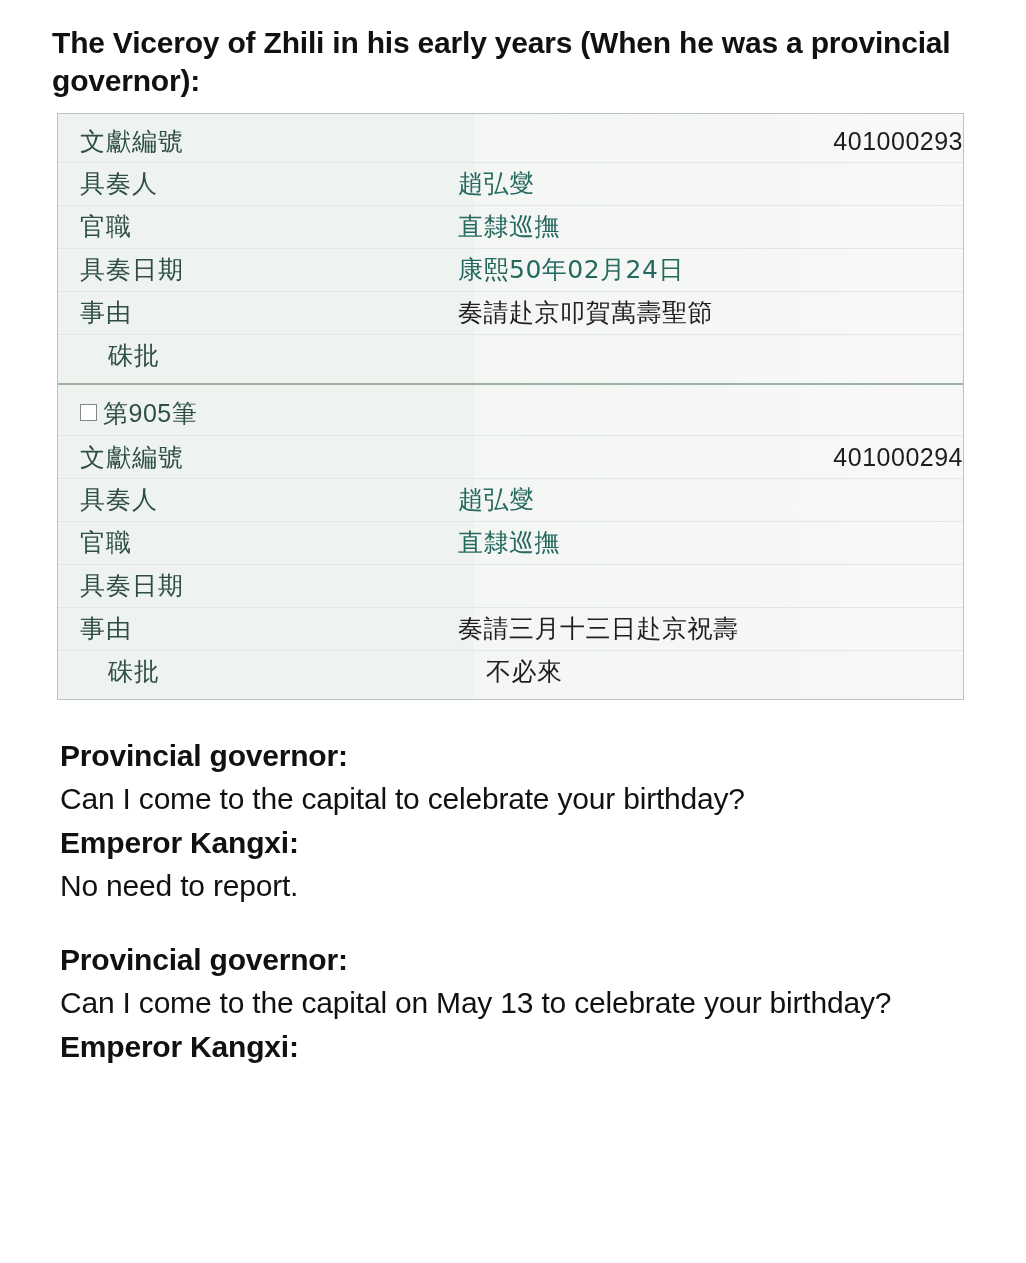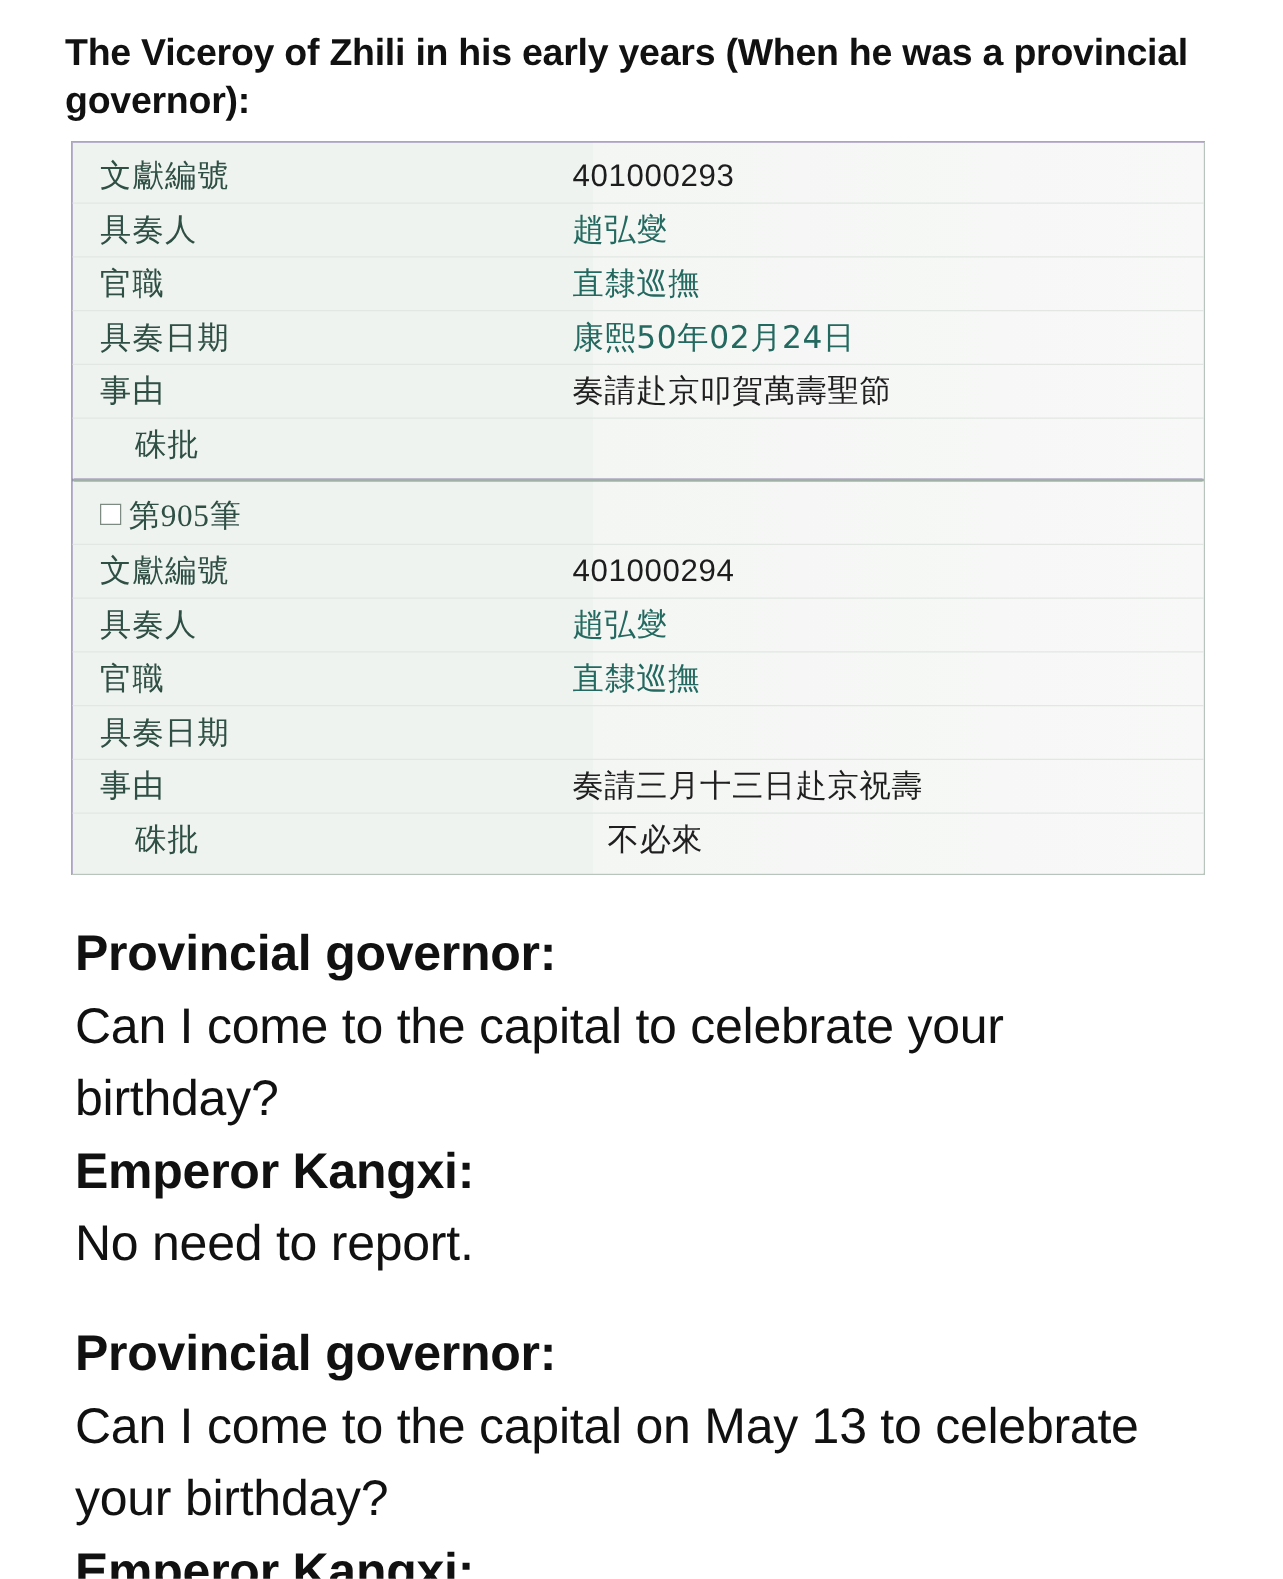--- a/index.html
+++ b/index.html
@@ -29,21 +29,21 @@
     color: #111111;
     margin: 6px 0 12px 0;
     max-width: 930px;
   }
 
   
   .records-panel {
     width: 905px;
     margin-left: 5px;
     border: 1px solid #b9c4bd;
-    background: #4c1d95;
+    background: #fdba74;
     box-shadow: 0 0 0 1px #ffffff inset;
     padding: 0;
   }
   .record-block {
     background: linear-gradient(to right, #eef3ef 0%, #eef3ef 46%, #f4f6f4 46%, #f7f8f7 100%);
     padding: 6px 0 6px 0;
   }
   .record-block + .record-block {
     border-top: 2px solid #9fb0a5;
   }
@@ -72,20 +72,21 @@
     font-size: 25px;
     color: #24695f;
     font-family: "DejaVu Sans", "Liberation Sans", sans-serif;
     white-space: nowrap;
     letter-spacing: 0.5px;
   }
   .rec-value.num {
     color: #1d1d1d;
     font-family: "Liberation Sans", sans-serif;
     letter-spacing: 0.5px;
+    text-align: right;
   }
   .rec-value.dark {
     color: #1f1f1f;
   }
   .rec-row.count-row {
     height: 44px;
     line-height: 44px;
     border-bottom: 1px solid #e2e7e3;
   }
   .checkbox {
@@ -95,32 +96,32 @@
     border: 1px solid #7d8b83;
     background: #ffffff;
     vertical-align: middle;
     margin-right: 6px;
     position: relative;
     top: -2px;
   }
   .count-label {
     font-size: 25px;
     color: #2f4f45;
-    font-family: Liberation Serif, serif;
+    font-family: Liberation Sans, sans-serif;
     letter-spacing: 0.5px;
   }
 
   
   .dialogue {
     margin-top: 34px;
     margin-left: 8px;
     max-width: 945px;
   }
   .dlg-line {
-    font-size: 40px;
+    font-size: 30px;
     line-height: 1.45;
     color: #111111;
     letter-spacing: -0.2px;
   }
   .dlg-line.speaker {
     font-weight: bold;
   }
   .dlg-gap {
     height: 30px;
   }

